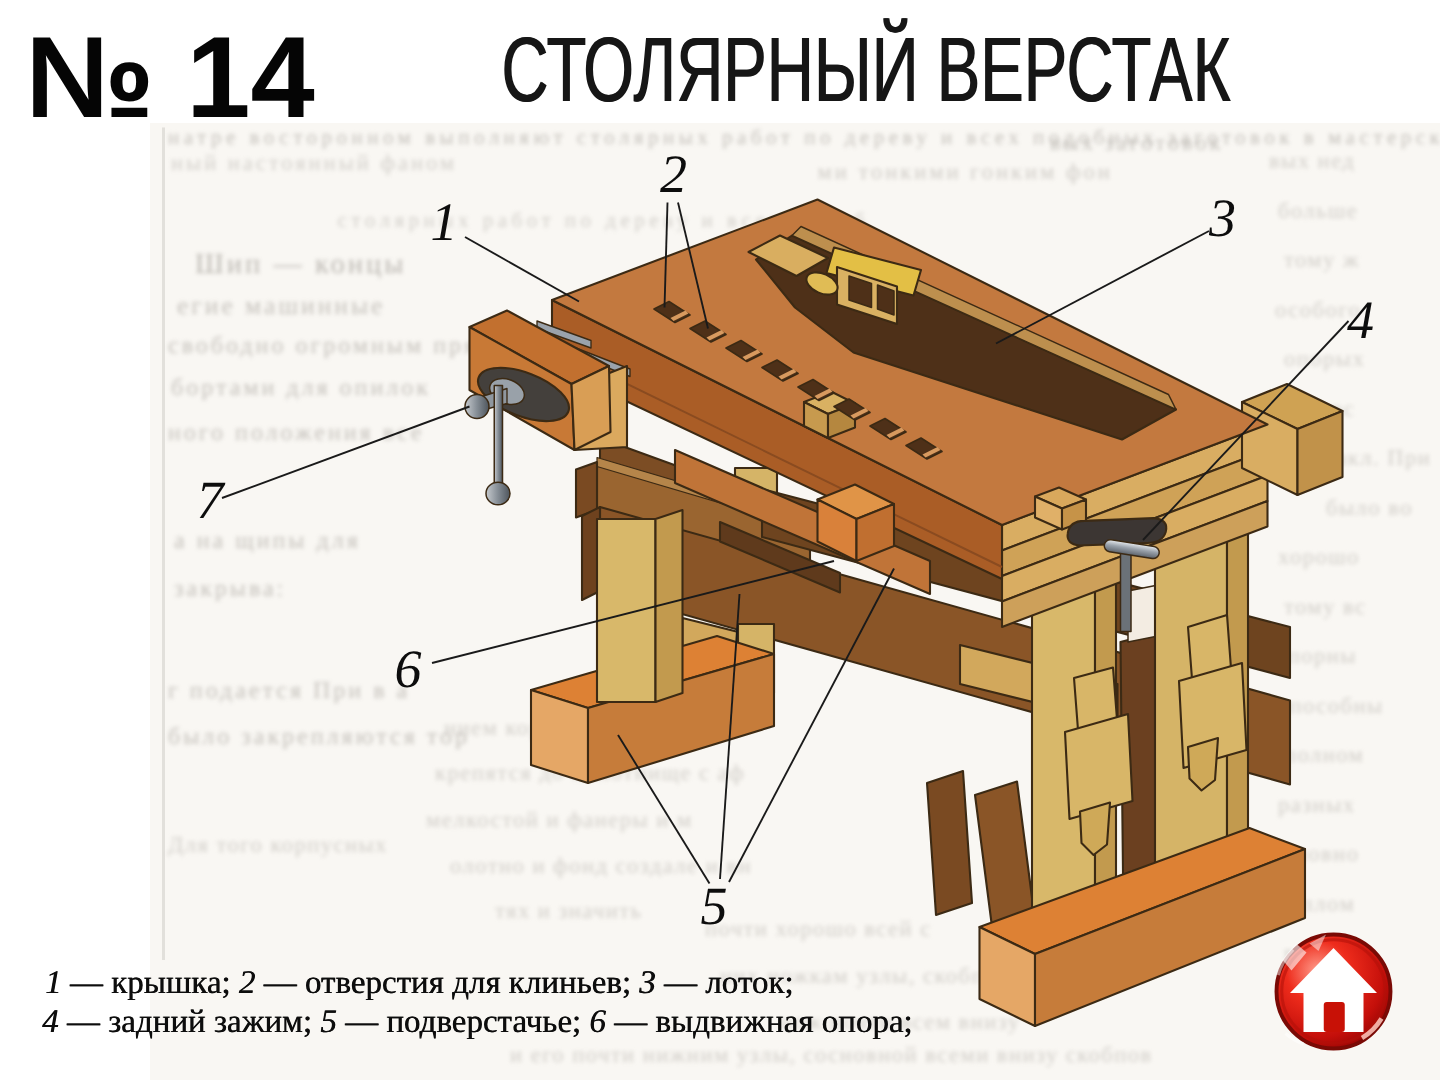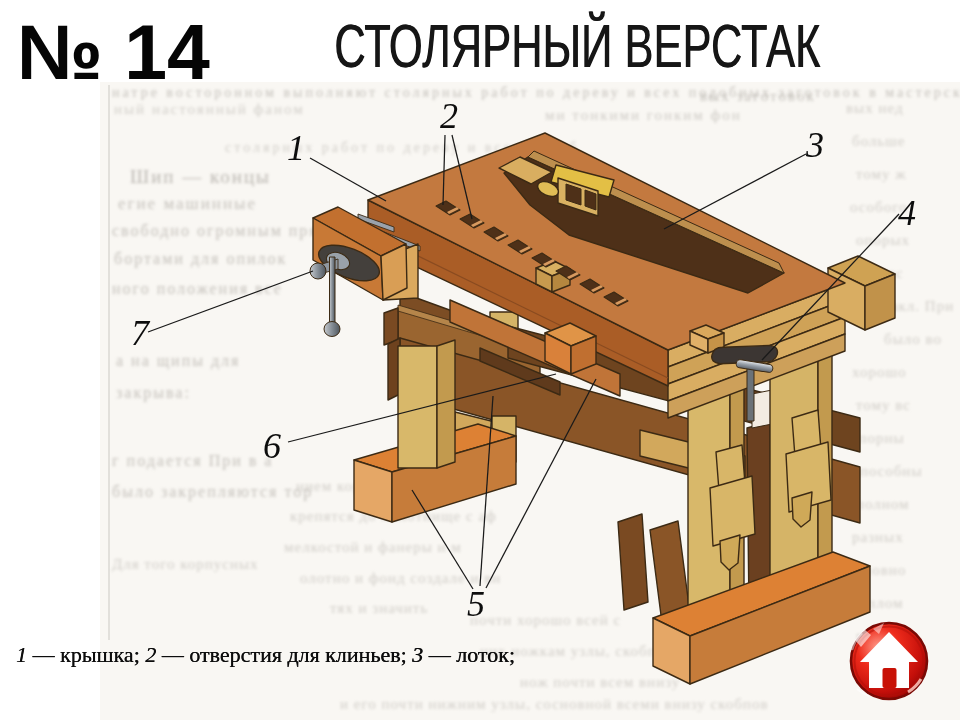--- a/index.html
+++ b/index.html
@@ -53,21 +53,22 @@
 <div class="ft2" style="left:856px;top:397px;">тому вс</div>
 <div class="ft2" style="left:850px;top:430px;">опорны</div>
 <div class="ft2" style="left:852px;top:463px;">способны</div>
 <div class="ft2" style="left:856px;top:496px;">полном</div>
 <div class="ft2" style="left:852px;top:529px;">разных</div>
 <div class="ft2" style="left:856px;top:562px;">словно</div>
 <div class="ft2" style="left:852px;top:595px;">теплом</div>
 <div class="ft2" style="left:856px;top:628px;">внизу</div>
 <div class="num">№ 14</div>
 <div class="title">СТОЛЯРНЫЙ ВЕРСТАК</div>
-<div class="cap" style="left:16px;top:642px;text-align:center;"><i>1</i> — крышка; <i>2</i> — отверстия для клиньев; <i>3</i> — лоток;</div>
+<div class="cap" style="left:30px;top:642px;text-align:center;"><i>1</i> — крышка; <i>2</i> — отверстия для клиньев; <i>3</i> — лоток;</div>
+<div class="cap" style="left:28px;top:668px;"><i>4</i> — задний зажим; <i>5</i> — подверстачье; <i>6</i> — выдвижная опора;</div>
 <svg width="960" height="720" viewBox="0 0 960 720">
 <defs>
 <radialGradient id="rg" cx="0.36" cy="0.32" r="0.78">
 <stop offset="0" stop-color="#ff9d8d"></stop>
 <stop offset="0.35" stop-color="#ee2c1c"></stop>
 <stop offset="0.75" stop-color="#c40f0a"></stop>
 <stop offset="1" stop-color="#8c0303"></stop>
 </radialGradient>
 <linearGradient id="met" x1="0" y1="0" x2="0" y2="1">
 <stop offset="0" stop-color="#e8ebee"></stop>

